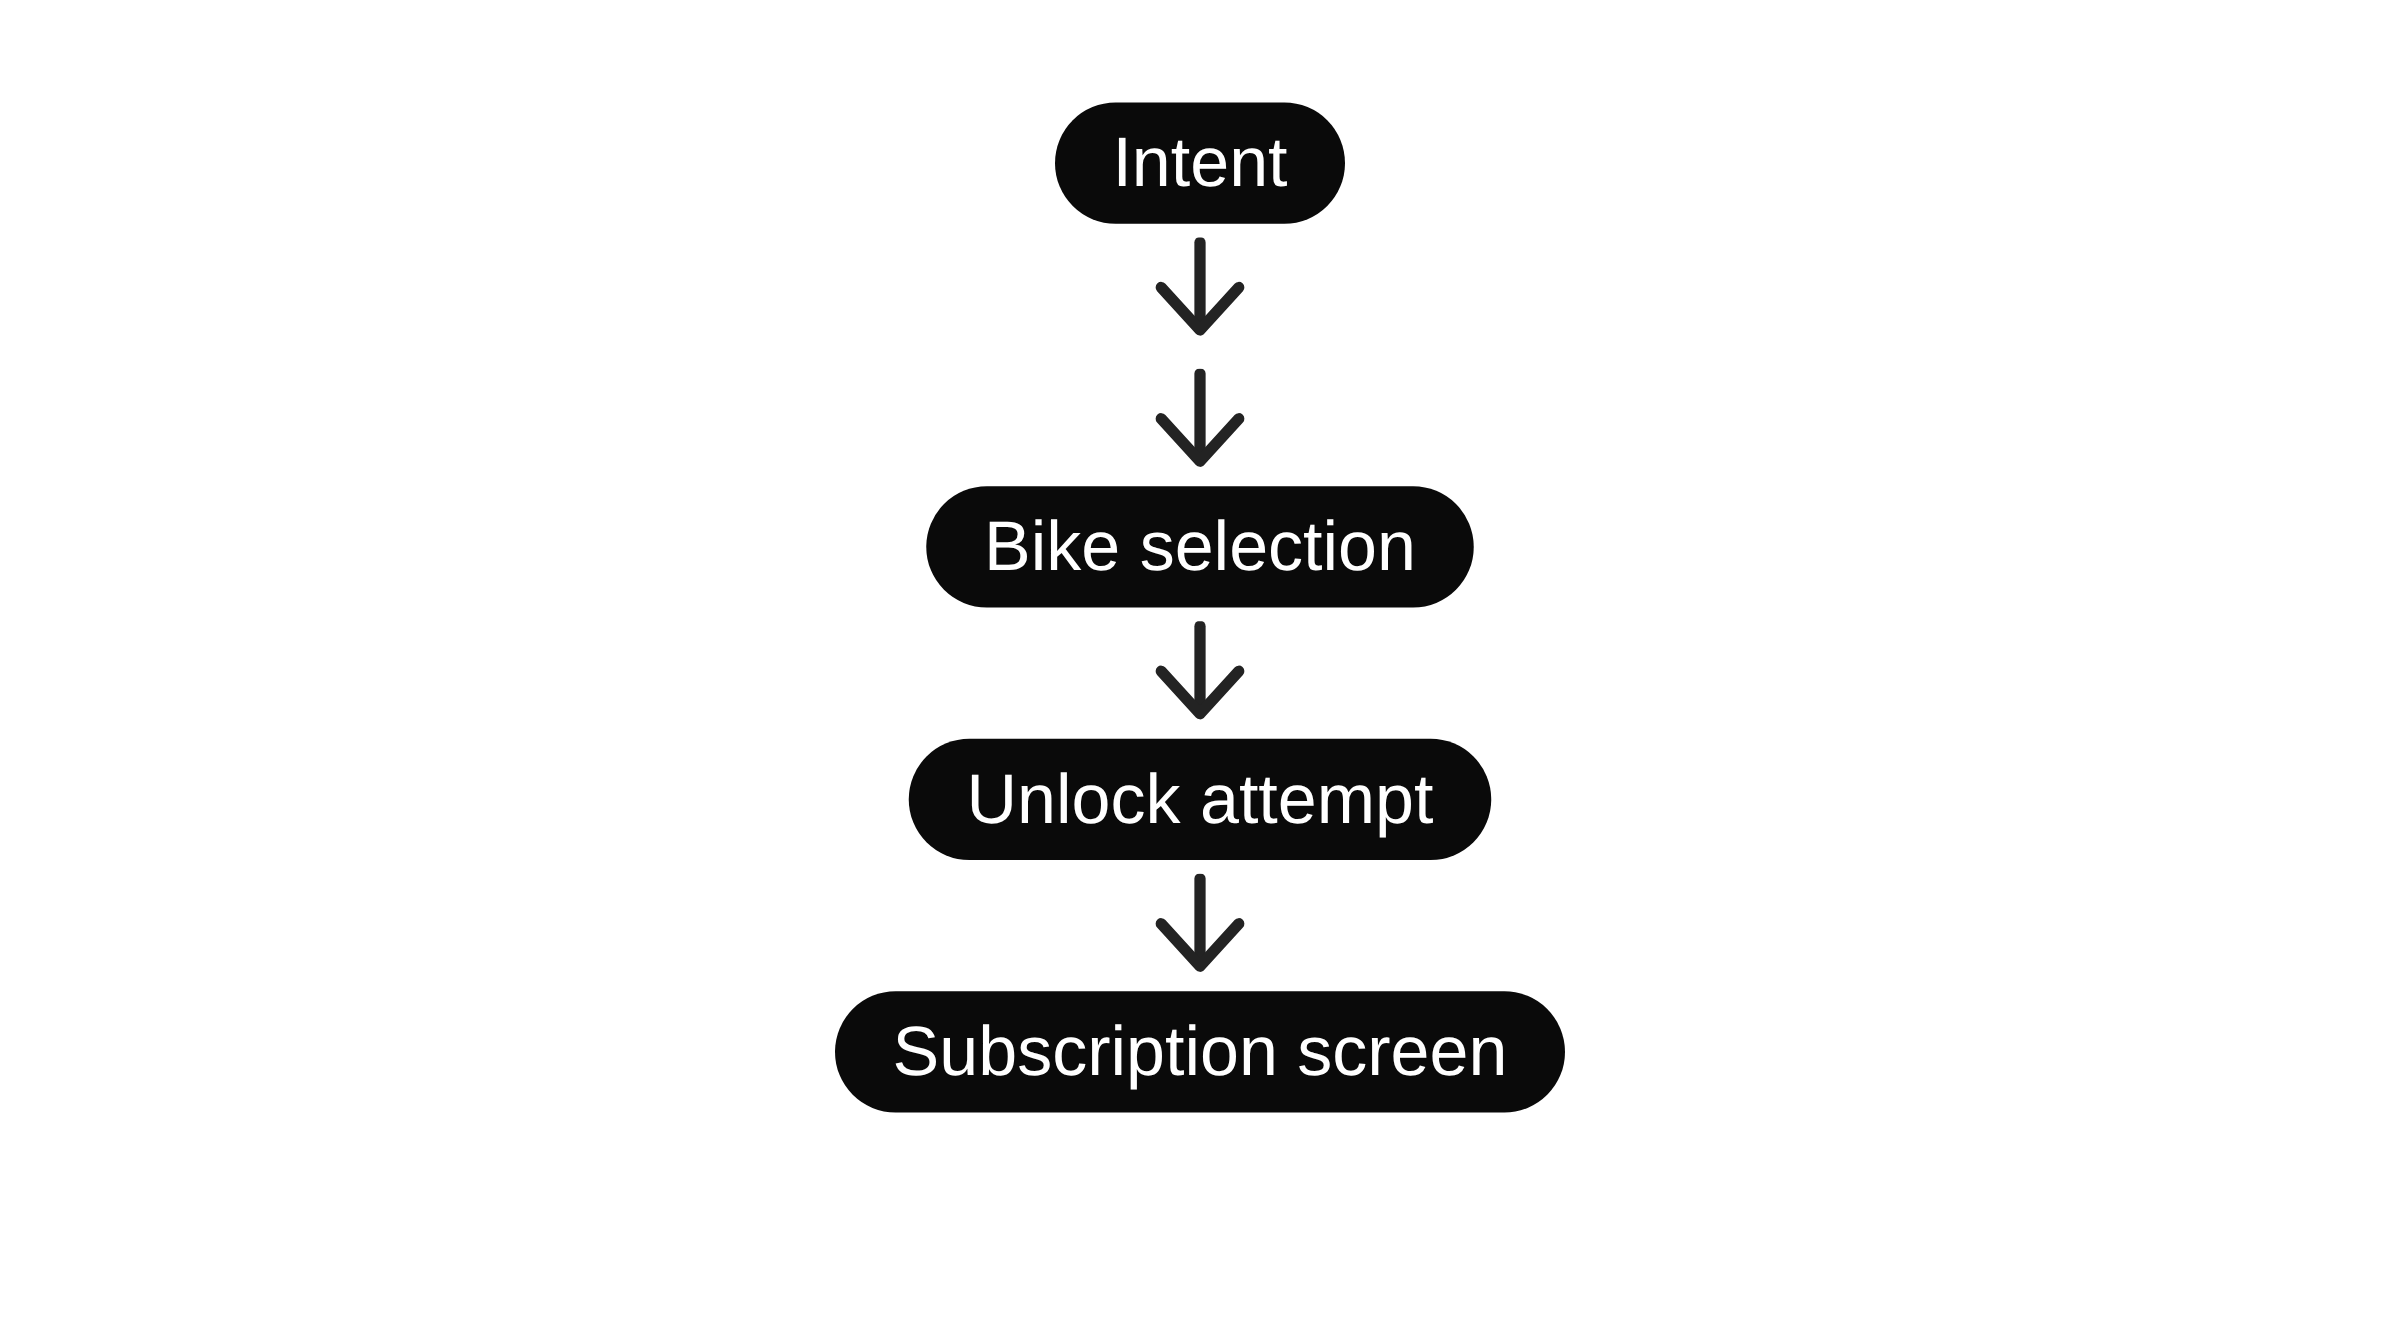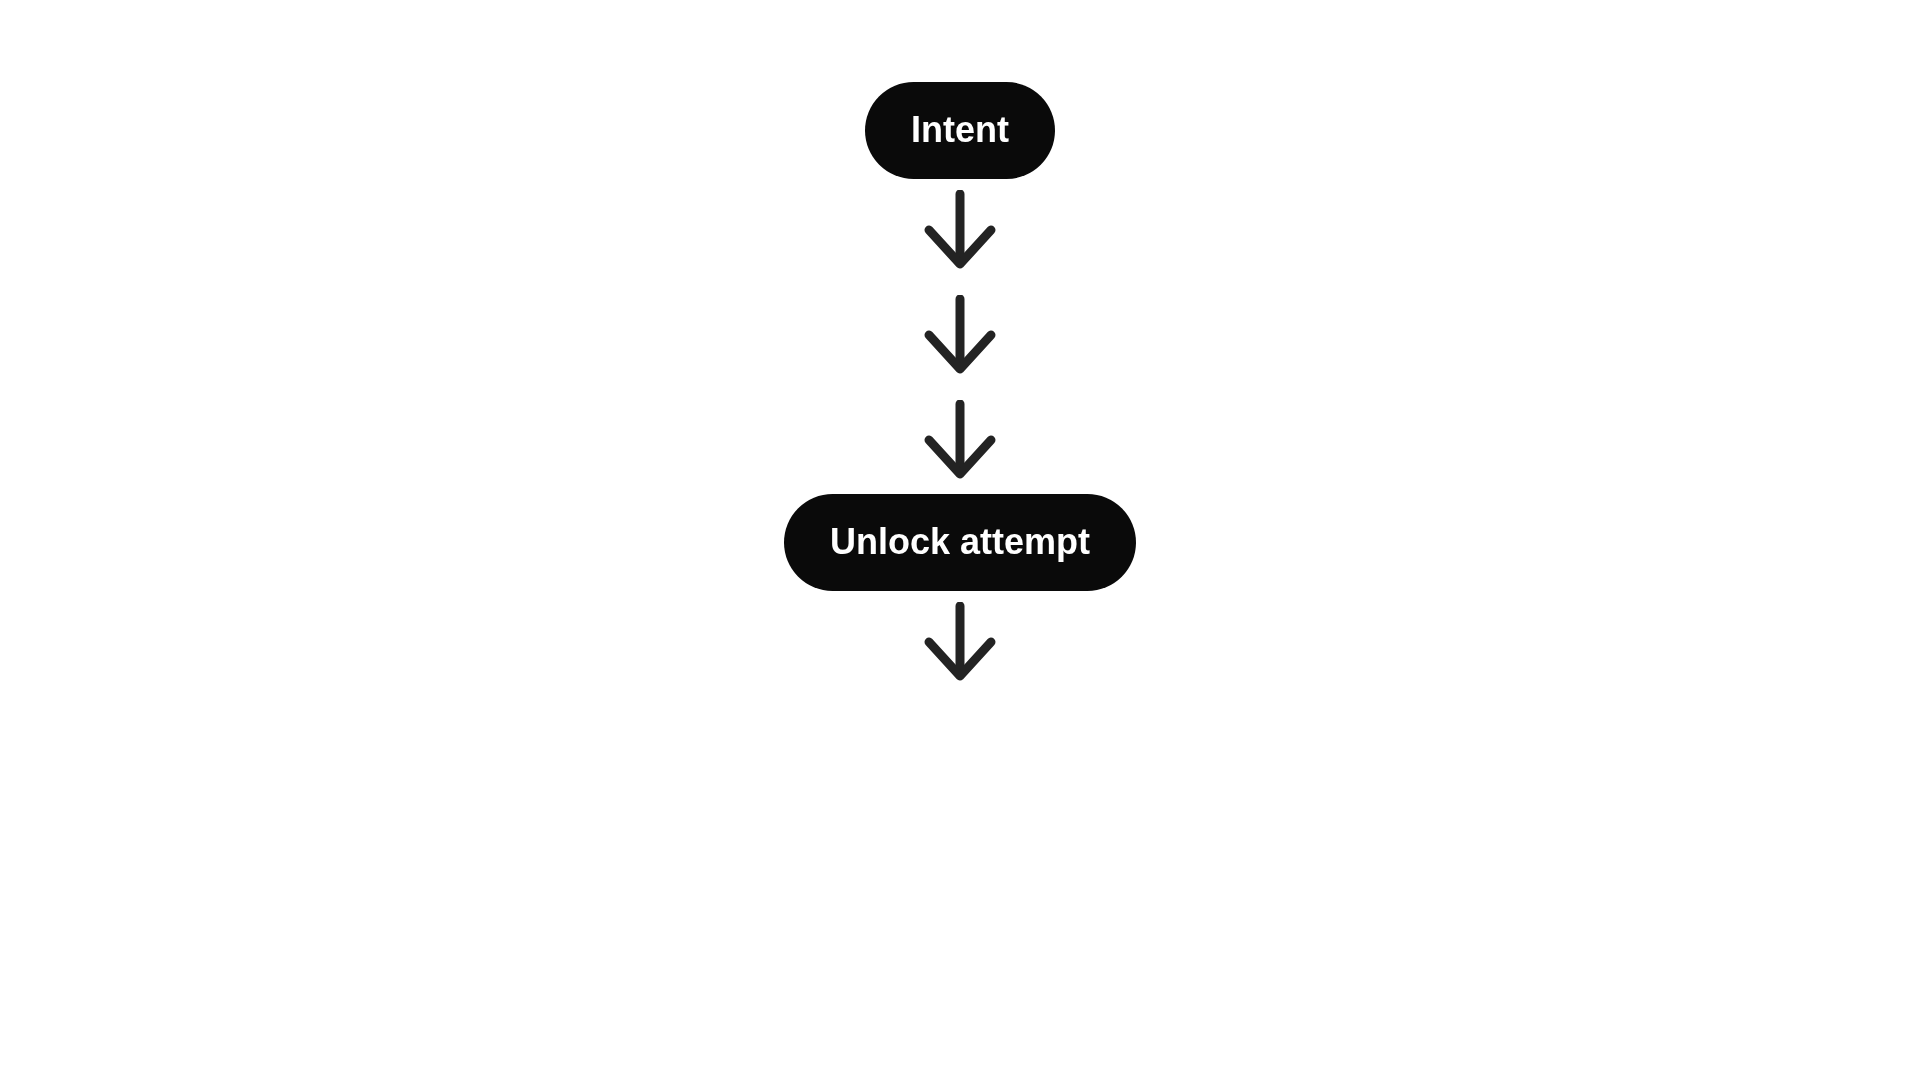--- a/index.html
+++ b/index.html
@@ -30,22 +30,22 @@
     border-radius: 48.5px;
     background: #0a0a0a;
     color: #ffffff;
     display: flex;
     align-items: center;
     justify-content: center;
     padding: 0 46px;
     box-sizing: border-box;
   }
   .node-label {
-    font-size: 36px;
-    font-weight: 700;
+    font-size: 56px;
+    font-weight: 400;
     line-height: 1;
     letter-spacing: 0px;
     white-space: nowrap;
     
     transform: translateY(-1px);
   }
   .arrow {
     height: 105px;
     display: flex;
     align-items: center;
@@ -73,34 +73,40 @@
     </div>
 
 
     <div class="arrow">
       <svg width="78" height="84" viewBox="0 0 78 84">
         <line x1="39" y1="4" x2="39" y2="72" stroke="#232323" stroke-width="9" stroke-linecap="round"></line>
         <polyline points="8,40 39,74 70,40" fill="none" stroke="#232323" stroke-width="9" stroke-linecap="round" stroke-linejoin="round"></polyline>
       </svg>
     </div>
 
+    <div class="node">
+      <span class="node-label">Bike selection</span>
+    </div>
 
     <div class="arrow">
       <svg width="78" height="84" viewBox="0 0 78 84">
         <line x1="39" y1="4" x2="39" y2="72" stroke="#232323" stroke-width="9" stroke-linecap="round"></line>
         <polyline points="8,40 39,74 70,40" fill="none" stroke="#232323" stroke-width="9" stroke-linecap="round" stroke-linejoin="round"></polyline>
       </svg>
     </div>
 
     <div class="node">
       <span class="node-label">Unlock attempt</span>
     </div>
 
     <div class="arrow">
       <svg width="78" height="84" viewBox="0 0 78 84">
         <line x1="39" y1="4" x2="39" y2="72" stroke="#232323" stroke-width="9" stroke-linecap="round"></line>
         <polyline points="8,40 39,74 70,40" fill="none" stroke="#232323" stroke-width="9" stroke-linecap="round" stroke-linejoin="round"></polyline>
       </svg>
     </div>
 
+    <div class="node">
+      <span class="node-label">Subscription screen</span>
+    </div>
 
   </div>
 </div>
 
 </body></html>

